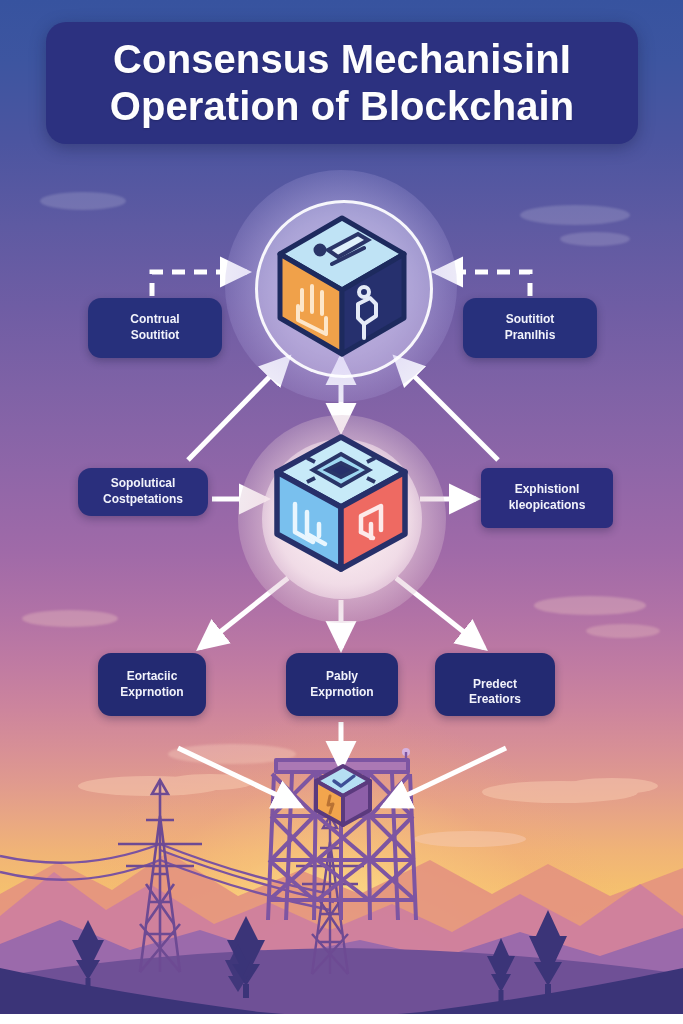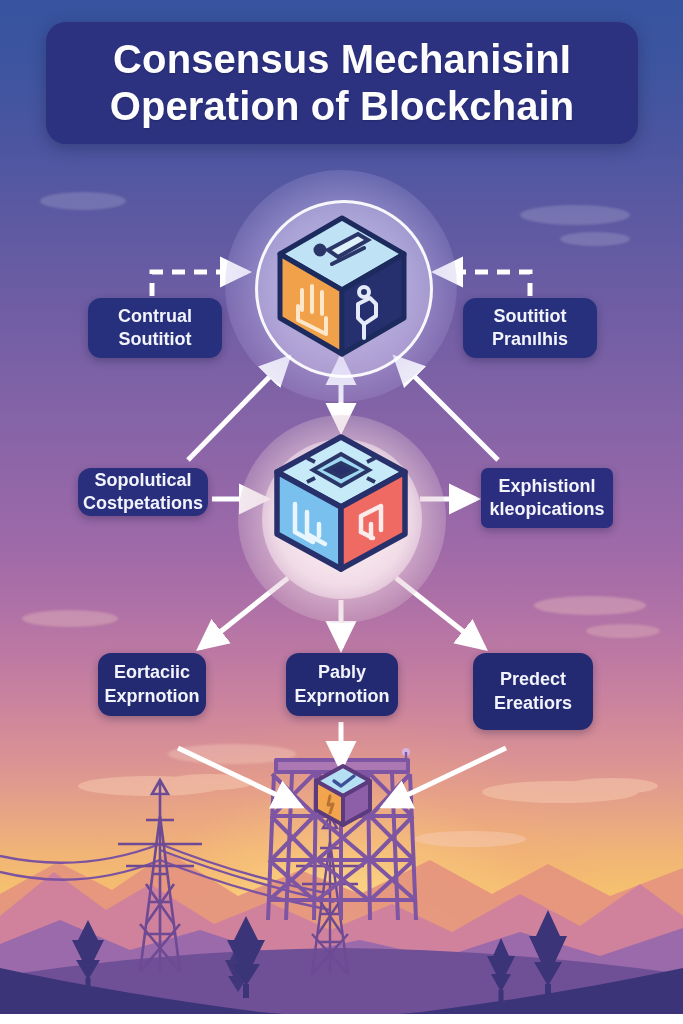--- a/index.html
+++ b/index.html
@@ -53,32 +53,32 @@
   .banner{position:absolute;left:46px;top:22px;width:592px;height:122px;
           background:#2c3180;border-radius:20px;
           display:flex;align-items:center;justify-content:center;
           box-shadow:0 4px 16px rgba(20,22,60,.35);}
   .banner h1{margin:0;color:#fdfdfe;font-size:40px;line-height:1.18;
              font-weight:bold;text-align:center;letter-spacing:.1px;
              text-shadow:0 1px 2px rgba(0,0,0,.18);}
 
   
   .pill{position:absolute;background:#27307c;border-radius:13px;
-        color:#f2f3fb;font-size:18px;font-weight:bold;line-height:1.3;
+        color:#f2f3fb;font-size:12px;font-weight:bold;line-height:1.3;
         text-align:center;display:flex;align-items:center;justify-content:center;
         padding:8px 10px;box-sizing:border-box;
         box-shadow:0 3px 9px rgba(25,25,60,.33);}
 
   #pill-tl{left:88px; top:298px; width:134px;height:60px;}
   #pill-tr{left:463px;top:298px; width:134px;height:60px;}
   #pill-ml{left:78px; top:468px; width:130px;height:48px;background:#2a2f7d;}
   #pill-mr{left:481px;top:468px; width:132px;height:60px;background:#2b2d7e;border-radius:7px;}
   #pill-bl{left:98px; top:653px; width:108px;height:63px;background:#232a72;}
   #pill-bc{left:286px;top:653px; width:112px;height:63px;background:#232a72;}
-  #pill-br{left:473px;top:653px; width:120px;height:77px;background:#232a72;}
+  #pill-br{left:435px;top:653px; width:120px;height:63px;background:#232a72;align-items:flex-end;}
 
   
   .glow{position:absolute;border-radius:50%;}
   #glow-top{left:225px;top:170px;width:232px;height:232px;
             background:radial-gradient(circle,
               rgba(214,206,243,.70) 0%,
               rgba(196,186,236,.52) 42%,
               rgba(170,160,220,.22) 72%,
               rgba(150,145,210,0) 100%);}
   #ring-top{left:255px;top:200px;width:172px;height:172px;

